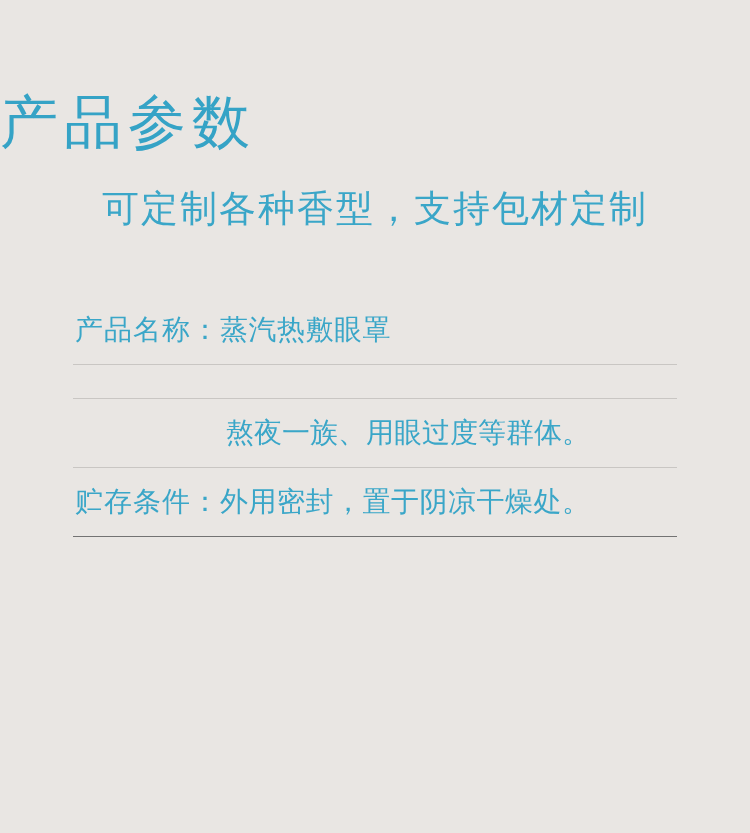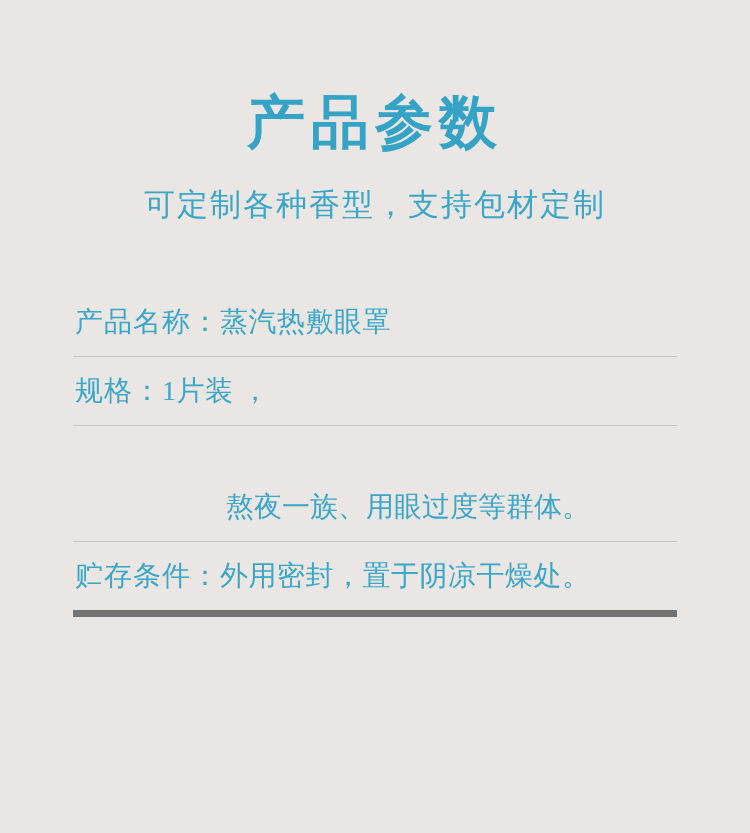--- a/index.html
+++ b/index.html
@@ -14,53 +14,53 @@
     color: #3aa6c8;
     overflow: hidden;
   }
   .page {
     position: relative;
     width: 750px;
     height: 833px;
     box-sizing: border-box;
   }
   .title {
-    text-align: center;
+    text-align: left;
     font-size: 58px;
     letter-spacing: 6px;
     color: #35a3c6;
-    font-weight: bold;
+    font-weight: normal;
     padding-top: 88px;
     line-height: 1.2;
     font-family: "Liberation Serif", "DejaVu Serif", serif;
   }
   .subtitle {
     text-align: center;
-    font-size: 31px;
+    font-size: 37px;
     letter-spacing: 2px;
     color: #3aa6c8;
     margin-top: 26px;
     font-family: "Liberation Serif", "DejaVu Serif", serif;
   }
   .spec-table {
     margin: 62px auto 0 auto;
     width: 604px;
   }
   .spec-row {
     border-bottom: 1px solid #c9c6c3;
     padding: 13px 2px 13px 2px;
     font-size: 28px;
     line-height: 1.5;
     color: #3aa6c8;
     position: relative;
     min-height: 34px;
     box-sizing: border-box;
   }
   .spec-row:last-child {
-    border-bottom: 7px solid #737373;
+    border-bottom: 1px solid #737373;
     font-family: Liberation Serif, serif;
   }
   .row-flex {
     display: flex;
     justify-content: flex-start;
     align-items: baseline;
   }
   .cell-left {
     white-space: nowrap;
   }
@@ -70,21 +70,20 @@
   }
   .label {
     letter-spacing: 1px;
   }
   .value {
     letter-spacing: 0.5px;
   }
   .wrap-second {
     display: block;
     padding-left: 151px;
-    margin-top: 47px;
   }
 </style>
 </head>
 <body>
 
 <div class="page">
 
   <div class="title">产品参数</div>
   <div class="subtitle">可定制各种香型，支持包材定制</div>
 
@@ -93,23 +92,20 @@
     <div class="spec-row">
       <div class="row-flex">
         <span class="cell-left">
           <span class="label">产品名称：</span><span class="value">蒸汽热敷眼罩</span>
         </span>
       </div>
     </div>
 
     <div class="spec-row">
       <div class="row-flex">
-        <span class="cell-left">
-          <span class="label">规格：</span><span class="value">1片装 ，</span>
-        </span>
       </div>
     </div>
 
 
 
     <div class="spec-row">
       <span class="wrap-second">熬夜一族、用眼过度等群体。</span>
     </div>
 
     <div class="spec-row">

